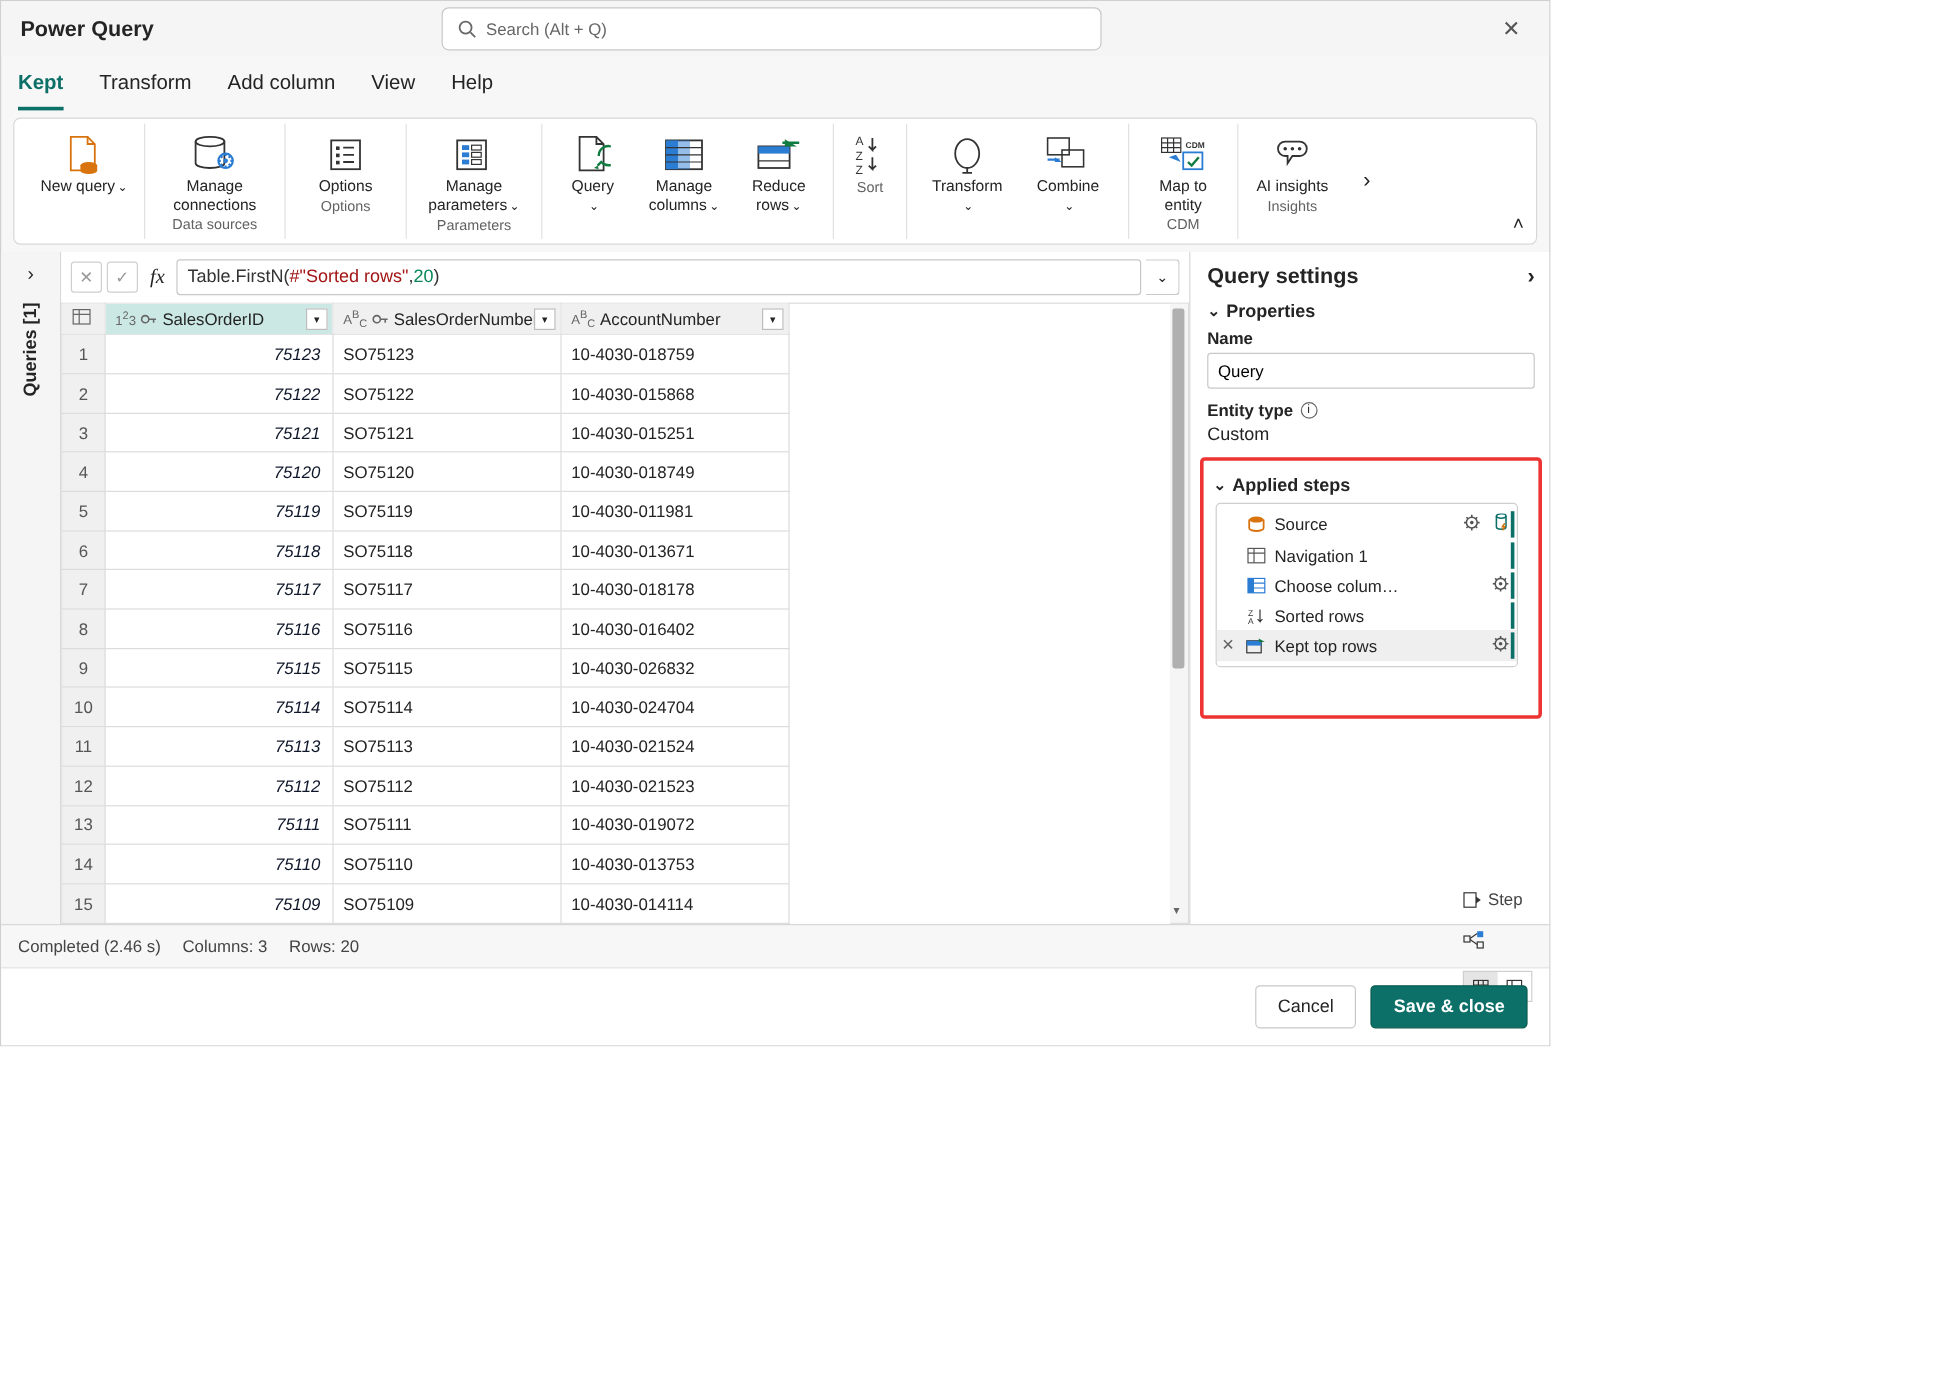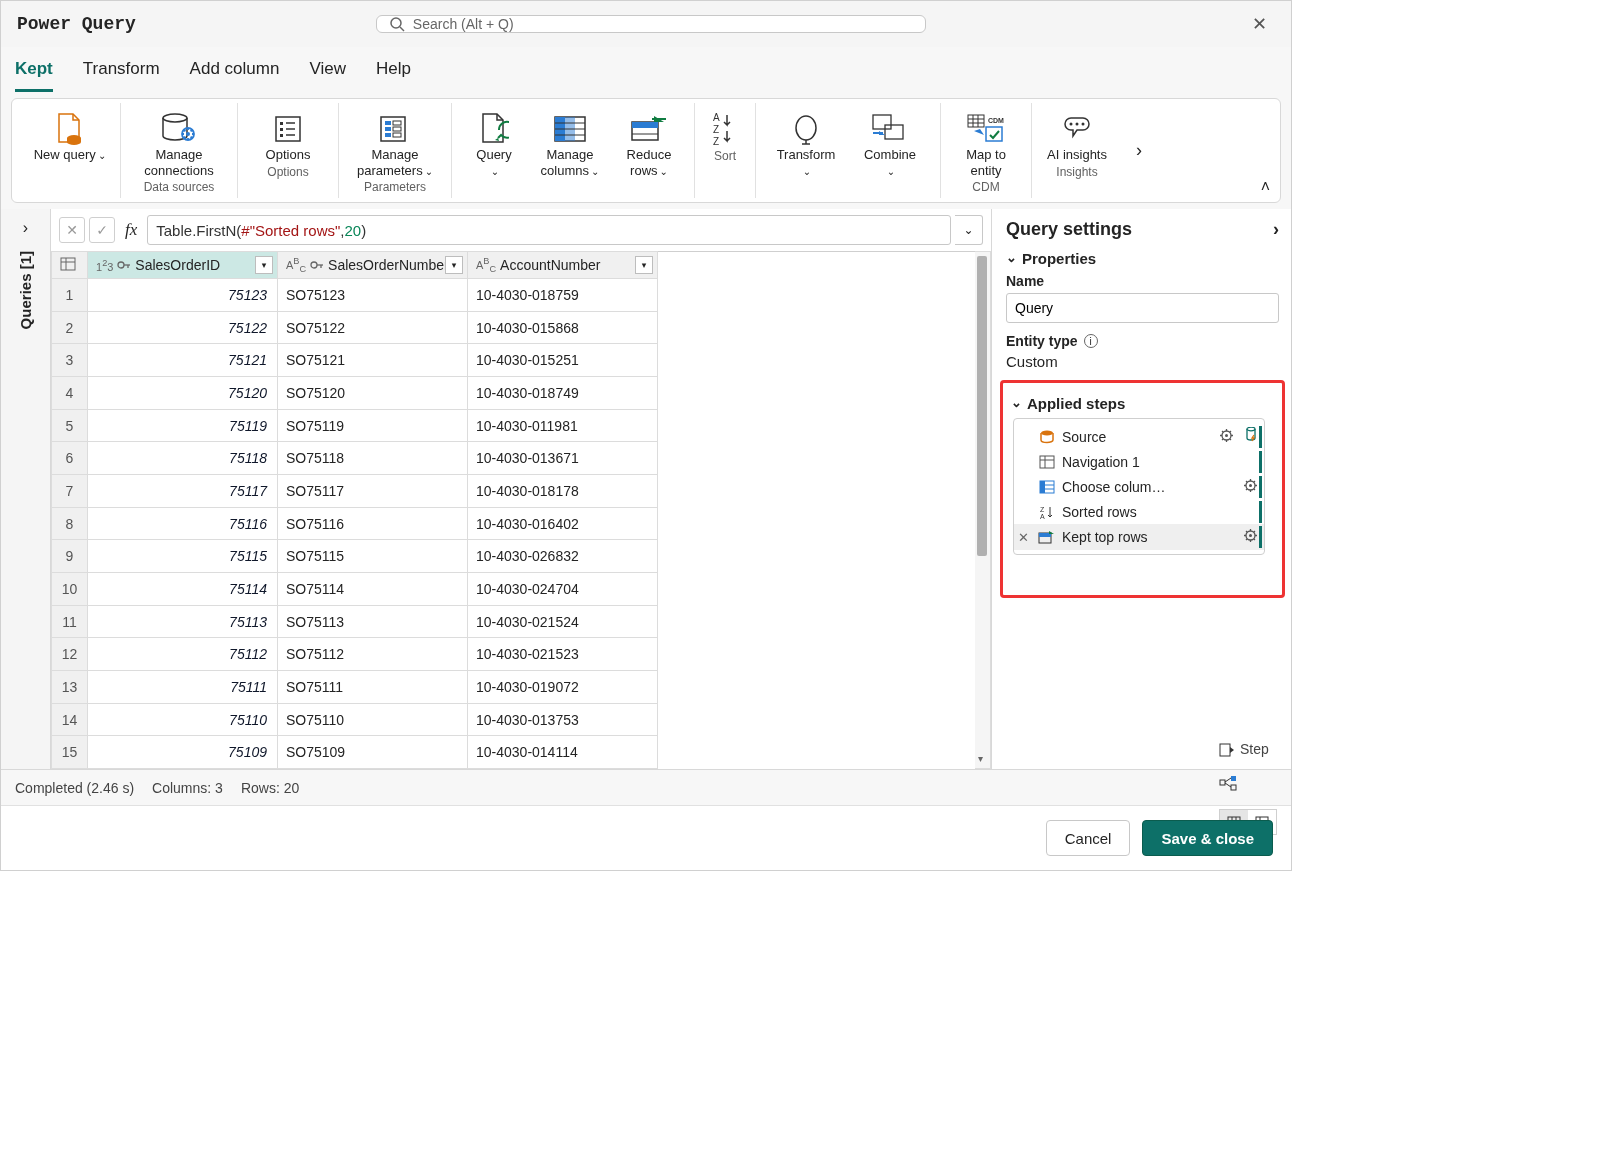--- a/index.html
+++ b/index.html
@@ -1,22 +1,22 @@
 <!DOCTYPE html>
 <html><head>
 <meta charset="utf-8">
 <style>
   * { box-sizing: border-box; font-family: "Segoe UI", Arial, sans-serif; }
   body { margin: 0; background: #fff; color: #242424; font-size: 14px; }
   .window { width: 1292px; border: 1px solid #d0d0d0; background: #f7f7f7; position: relative; }
   
   
   .title-bar { display: flex; align-items: center; height: 46px; padding: 0 16px; background: #f5f5f5; }
-  .app-title { font-size: 18px; font-weight: 600; font-family: Liberation Mono, monospace; }
-  .search-box { flex: 0 0 550px; margin-left: 240px; height: 18px; border: 1px solid #c8c8c8; border-radius: 6px; background: #fff; display: flex; padding: 0 12px; color: #666; }
+  .app-title { font-size: 18px; font-weight: 600; }
+  .search-box { flex: 0 0 550px; margin-left: 240px; height: 36px; border: 1px solid #c8c8c8; border-radius: 6px; background: #fff; display: flex; align-items: center; padding: 0 12px; color: #666; }
   .search-box svg { margin-right: 8px; }
   .close-btn { margin-left: auto; font-size: 18px; color: #555; cursor: pointer; padding: 4px 8px; }
   
   
   .tab-strip { display: flex; gap: 30px; padding: 10px 14px 0 14px; border-bottom: none; }
   .tab { font-size: 17px; padding: 2px 0 10px 0; cursor: pointer; color: #242424; }
   .tab.active { color: #0d7068; font-weight: 600; border-bottom: 3px solid #0d7068; }
   
   
   .ribbon-wrap { margin: 6px 10px; border: 1px solid #d8d8d8; border-radius: 6px; background: #fff; position: relative; }

